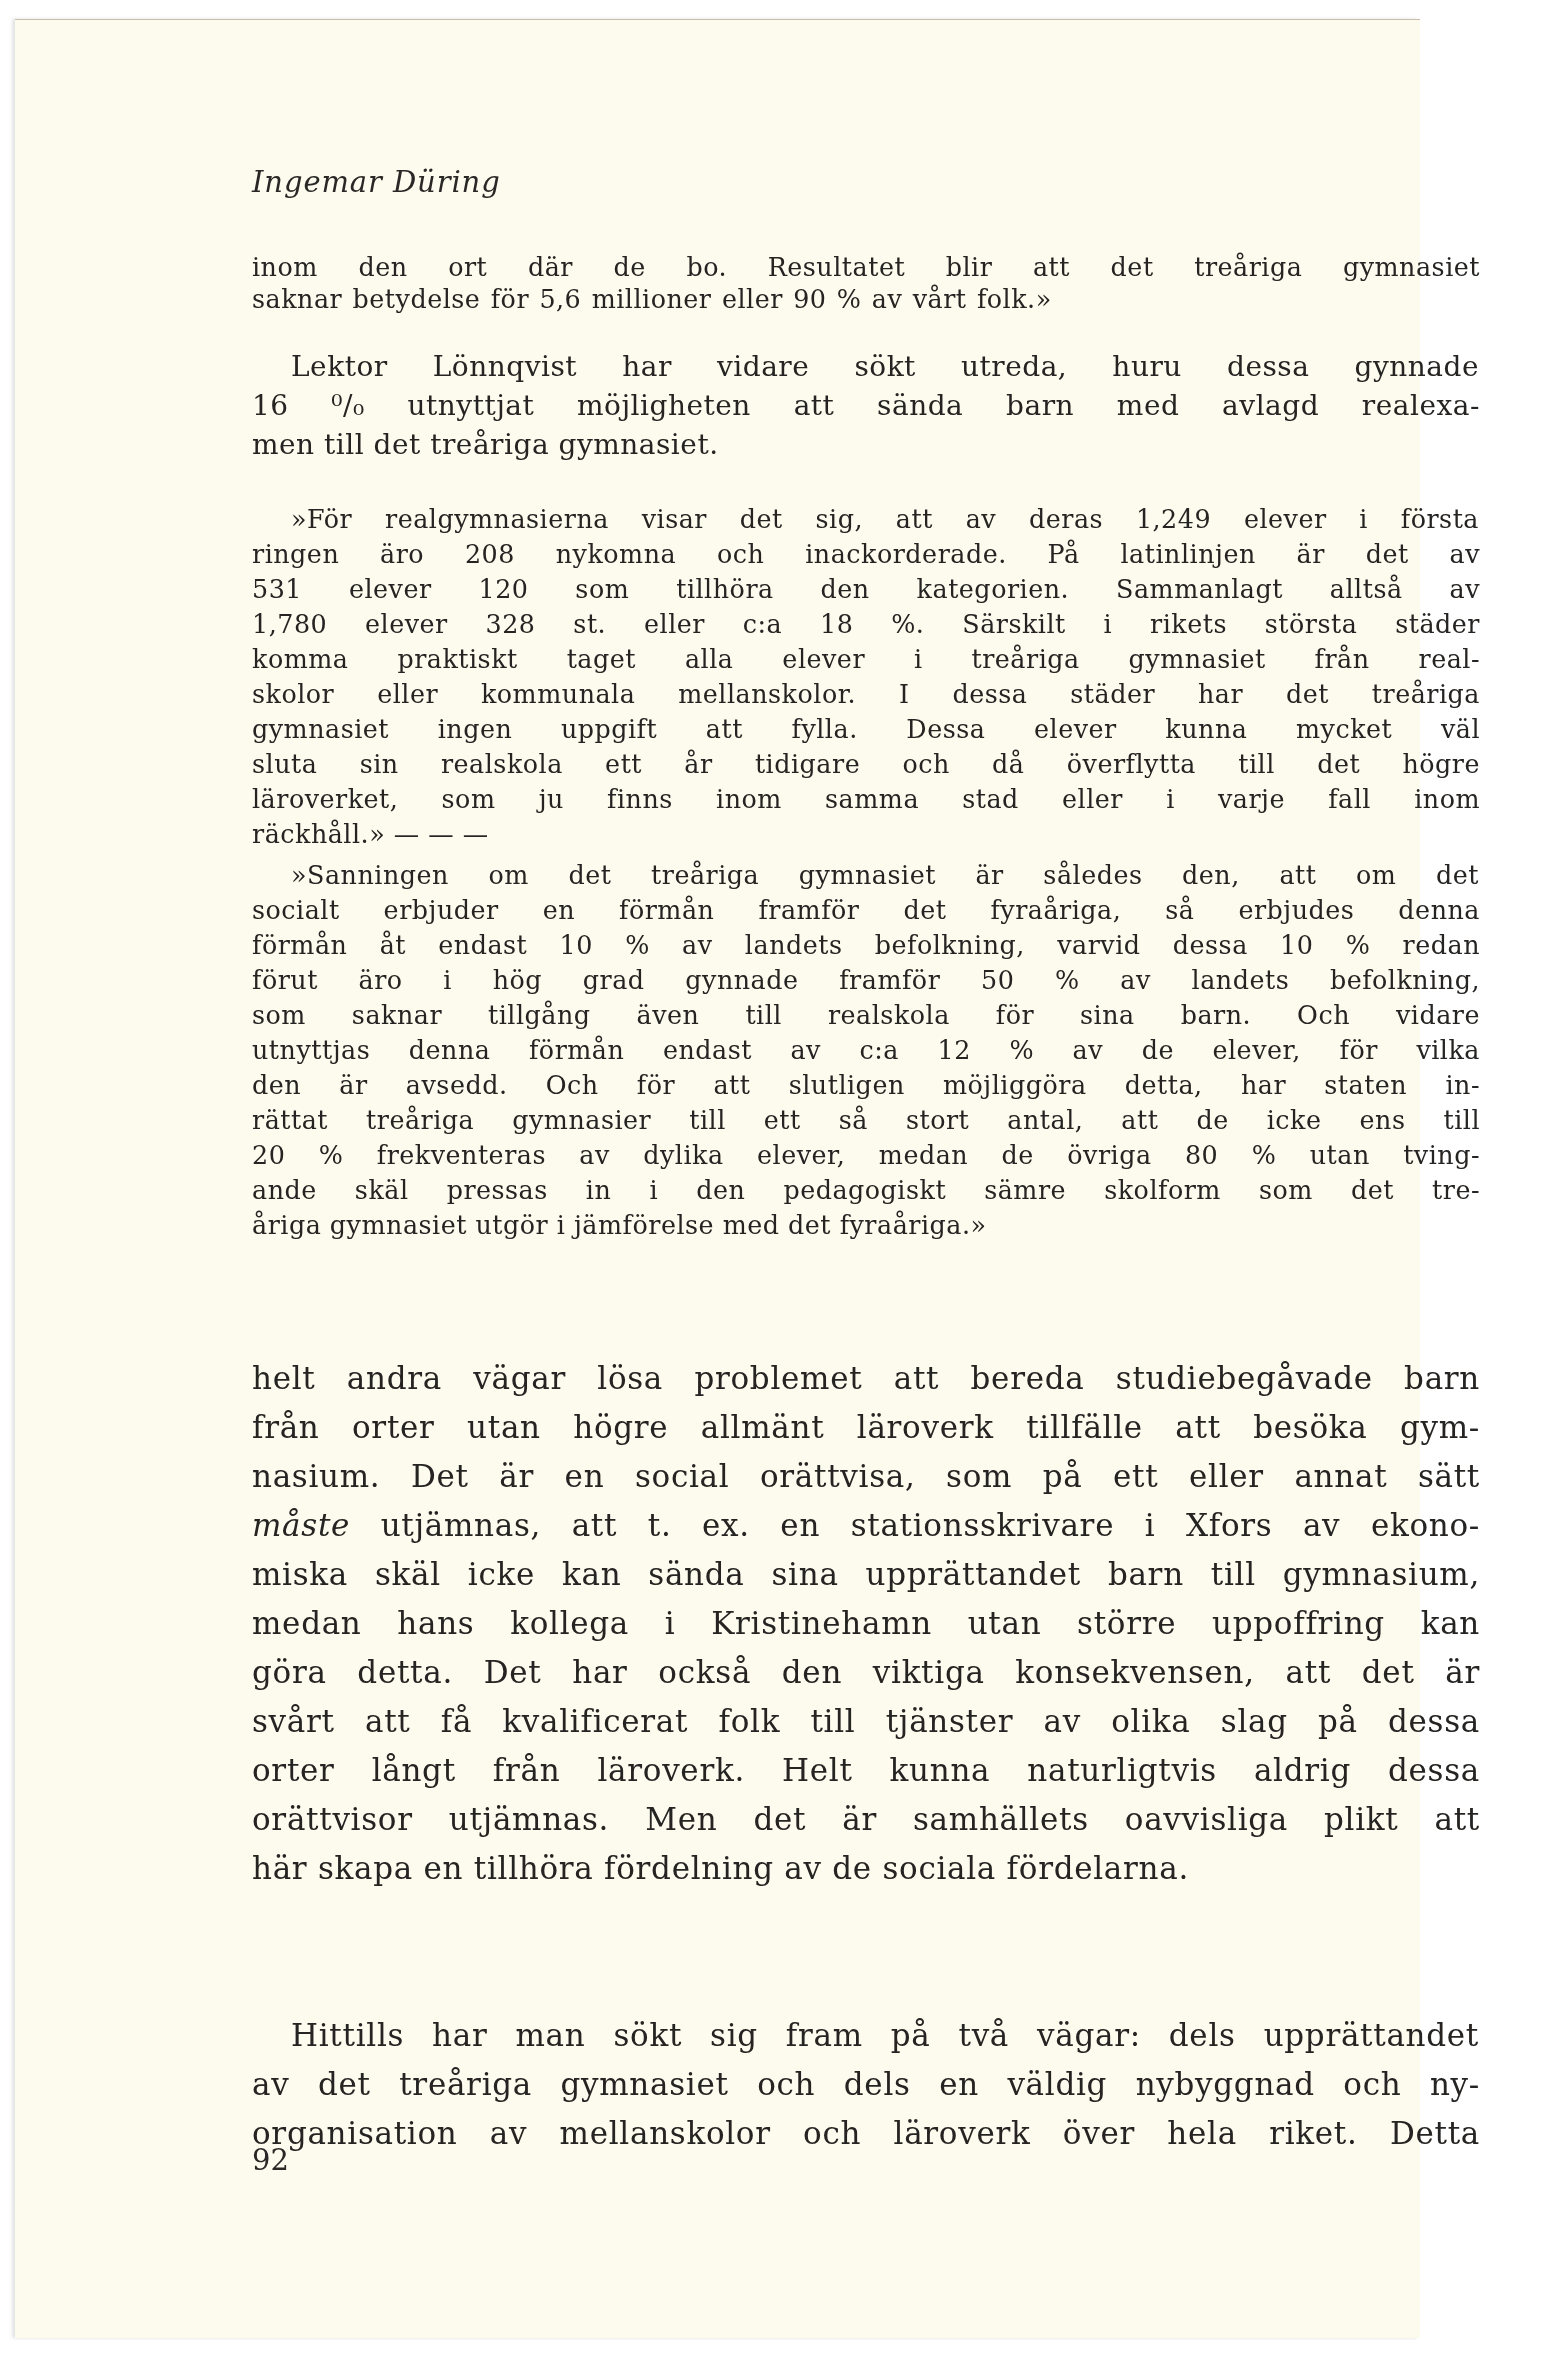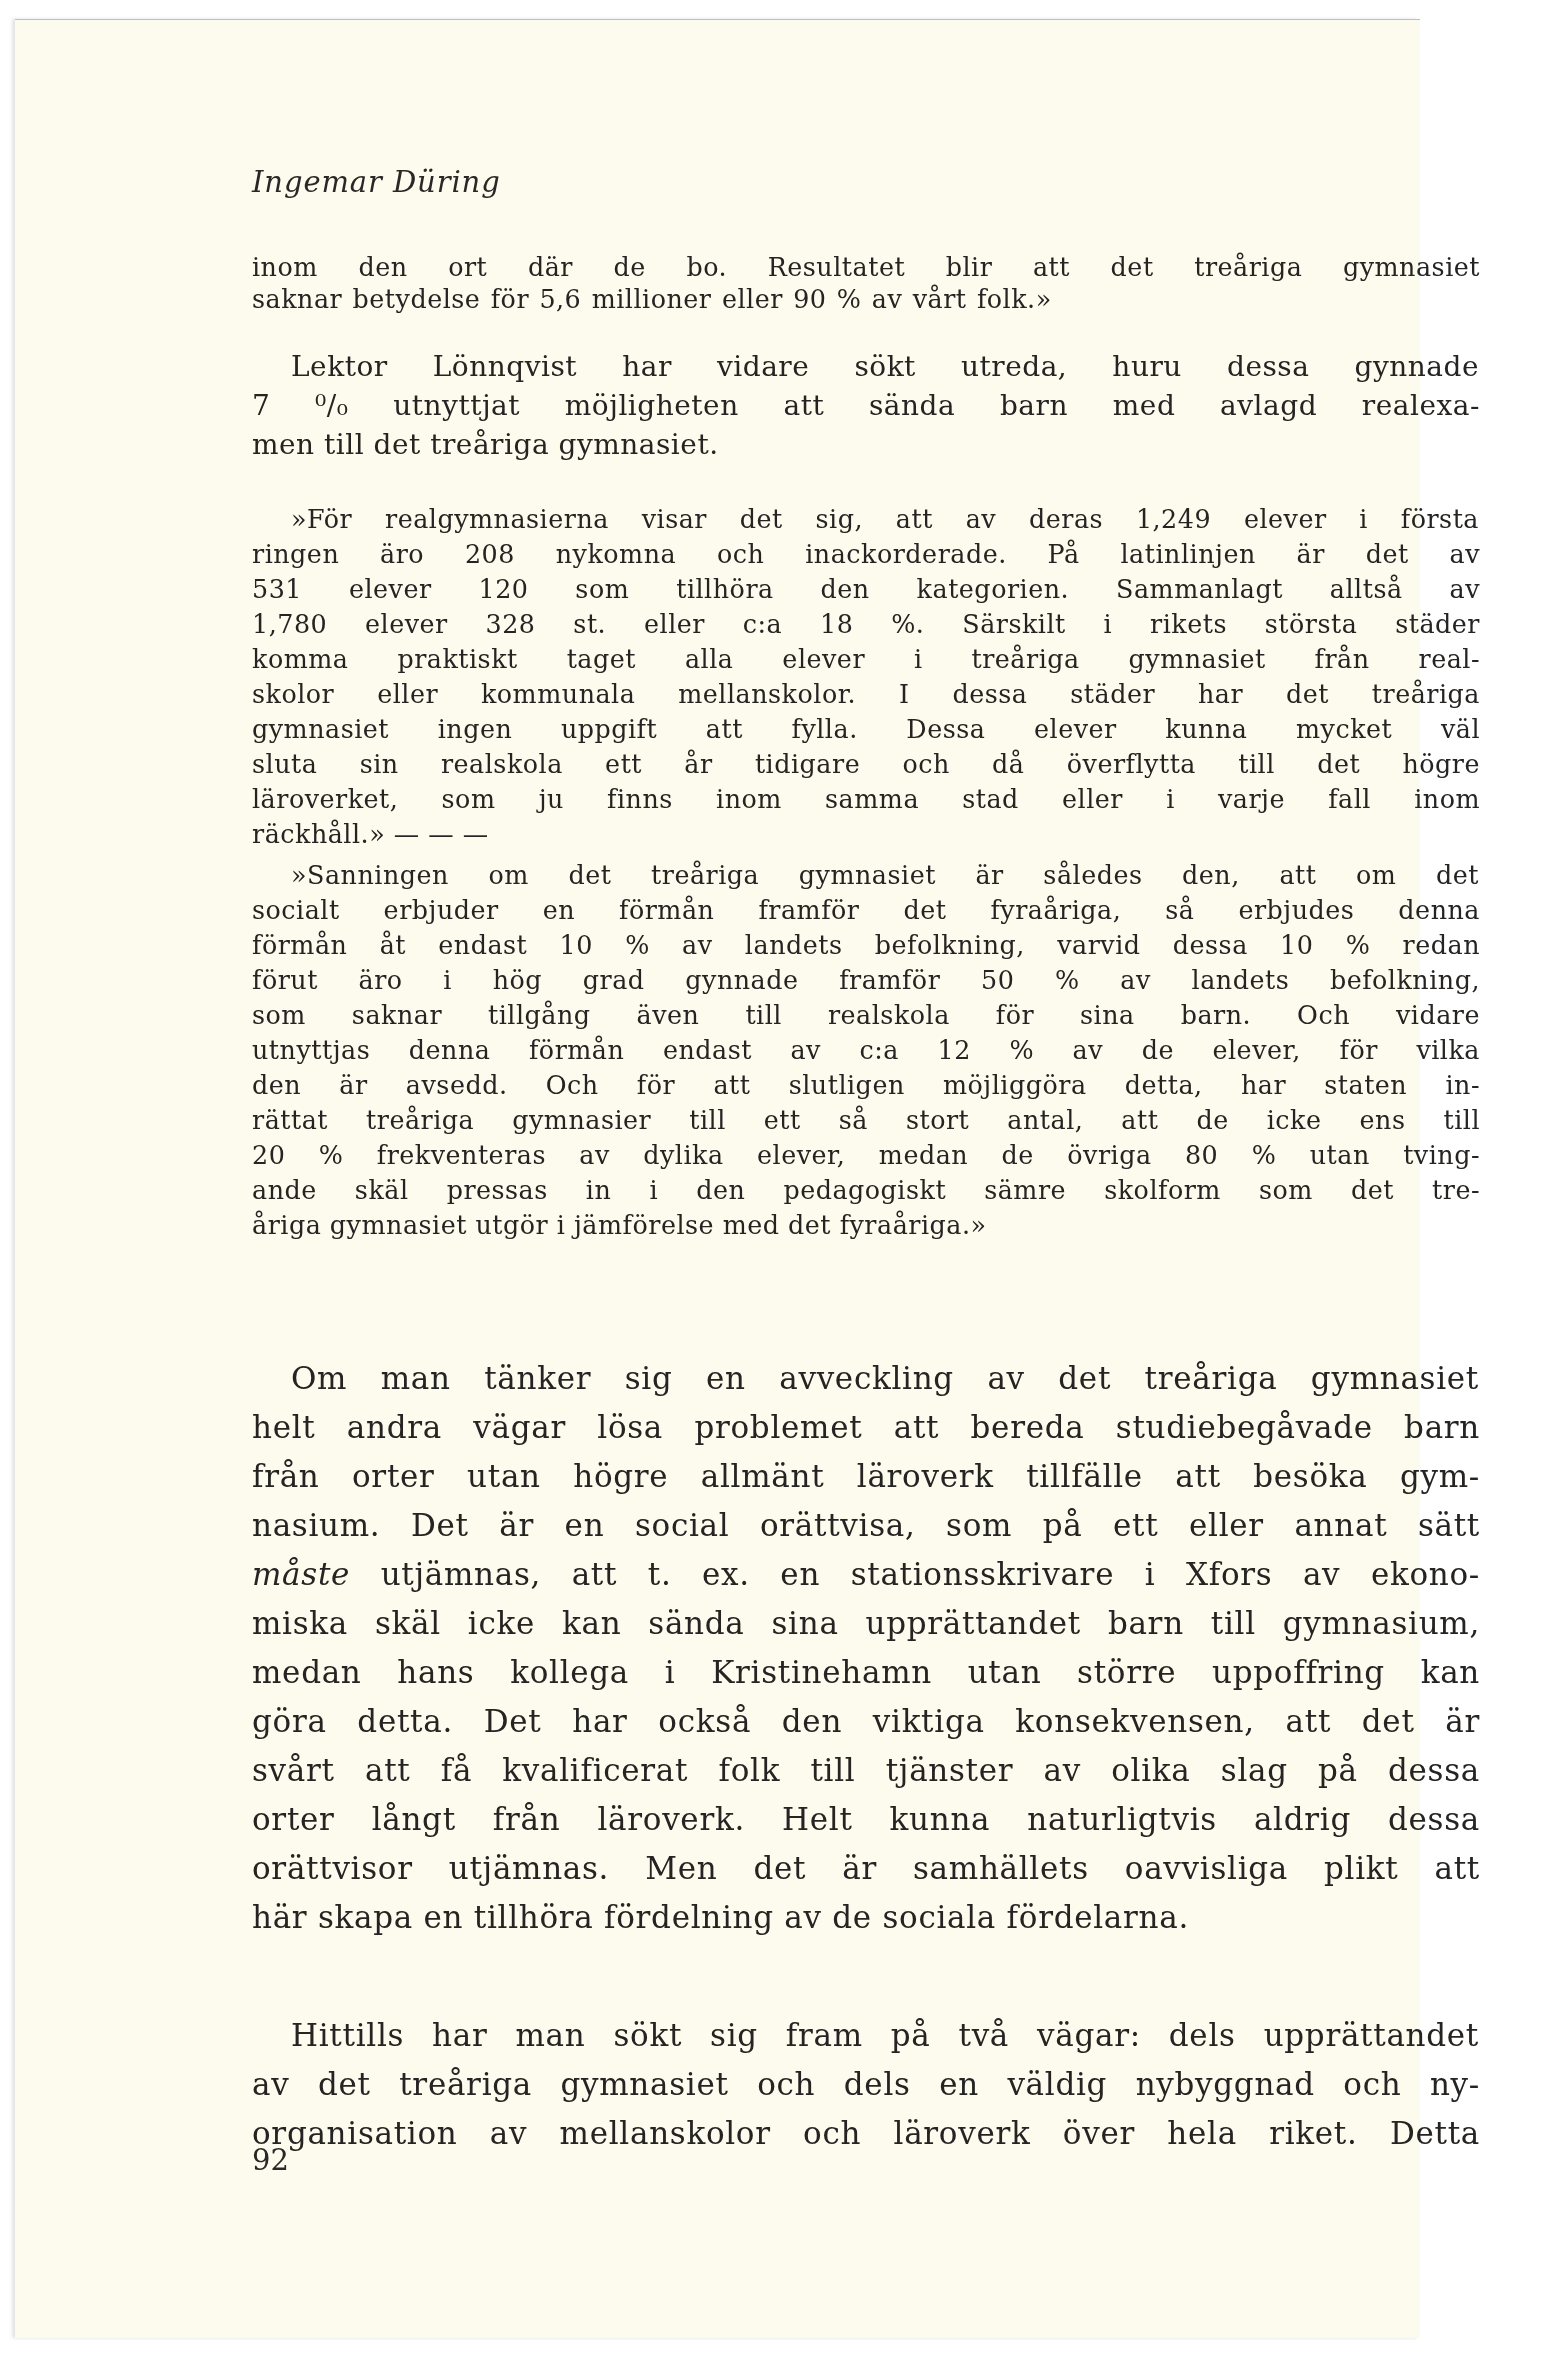--- a/index.html
+++ b/index.html
@@ -95,21 +95,21 @@
 
   <div class="text running-head">Ingemar Düring</div>
 
   <div class="block small" style="top:231px;">
     <span class="line">inom den ort där de bo. Resultatet blir att det treåriga gymnasiet</span>
     <span class="line last">saknar betydelse för 5,6 millioner eller 90 % av vårt folk.»</span>
   </div>
 
   <div class="block medium" style="top:327px;">
     <span class="line indent">Lektor Lönnqvist har vidare sökt utreda, huru dessa gynnade</span>
-    <span class="line">7 ⁰/₀ utnyttjat möjligheten att sända barn med avlagd realexa-</span>
+    <span class="line">16 ⁰/₀ utnyttjat möjligheten att sända barn med avlagd realexa-</span>
     <span class="line last">men till det treåriga gymnasiet.</span>
   </div>
 
   <div class="block quote" style="top:482px;">
     <span class="line indent">»För realgymnasierna visar det sig, att av deras 1,249 elever i första</span>
     <span class="line">ringen äro 208 nykomna och inackorderade. På latinlinjen är det av</span>
     <span class="line">531 elever 120 som tillhöra den kategorien. Sammanlagt alltså av</span>
     <span class="line">1,780 elever 328 st. eller c:a 18 %. Särskilt i rikets största städer</span>
     <span class="line">komma praktiskt taget alla elever i treåriga gymnasiet från real-</span>
     <span class="line">skolor eller kommunala mellanskolor. I dessa städer har det treåriga</span>
@@ -127,21 +127,20 @@
     <span class="line">som saknar tillgång även till realskola för sina barn. Och vidare</span>
     <span class="line">utnyttjas denna förmån endast av c:a 12 % av de elever, för vilka</span>
     <span class="line">den är avsedd. Och för att slutligen möjliggöra detta, har staten in-</span>
     <span class="line">rättat treåriga gymnasier till ett så stort antal, att de icke ens till</span>
     <span class="line">20 % frekventeras av dylika elever, medan de övriga 80 % utan tving-</span>
     <span class="line">ande skäl pressas in i den pedagogiskt sämre skolform som det tre-</span>
     <span class="line last">åriga gymnasiet utgör i jämförelse med det fyraåriga.»</span>
   </div>
 
   <div class="block large" style="top:1334px;">
-    <span class="line indent">Om man tänker sig en avveckling av det treåriga gymnasiet</span>
     <span class="line">helt andra vägar lösa problemet att bereda studiebegåvade barn</span>
     <span class="line">från orter utan högre allmänt läroverk tillfälle att besöka gym-</span>
     <span class="line">nasium. Det är en social orättvisa, som på ett eller annat sätt</span>
     <span class="line"><span class="italic">måste</span><span> utjämnas, att t. ex. en stationsskrivare i Xfors av ekono-</span></span>
     <span class="line">miska skäl icke kan sända sina upprättandet barn till gymnasium,</span>
     <span class="line">medan hans kollega i Kristinehamn utan större uppoffring kan</span>
     <span class="line">göra detta. Det har också den viktiga konsekvensen, att det är</span>
     <span class="line">svårt att få kvalificerat folk till tjänster av olika slag på dessa</span>
     <span class="line">orter långt från läroverk. Helt kunna naturligtvis aldrig dessa</span>
     <span class="line">orättvisor utjämnas. Men det är samhällets oavvisliga plikt att</span>

